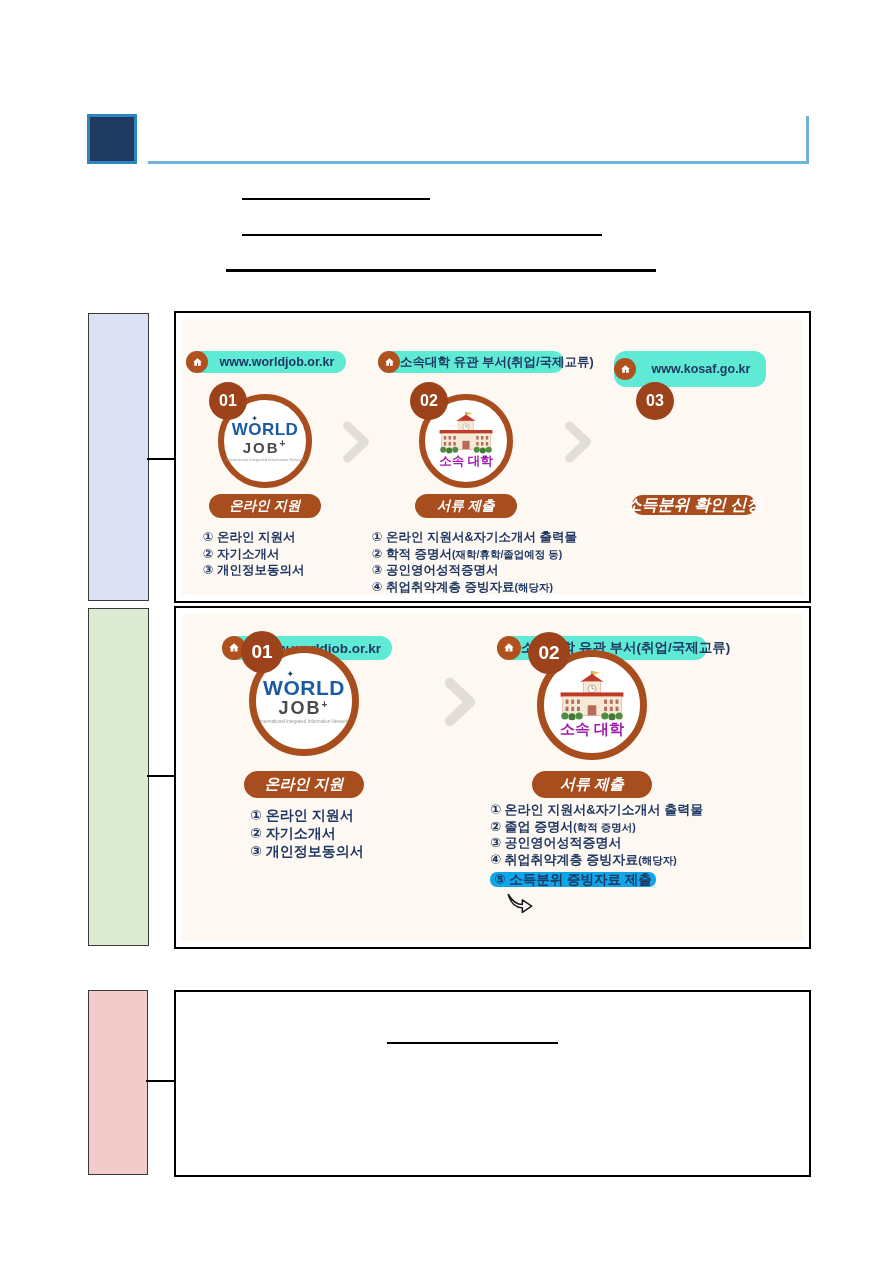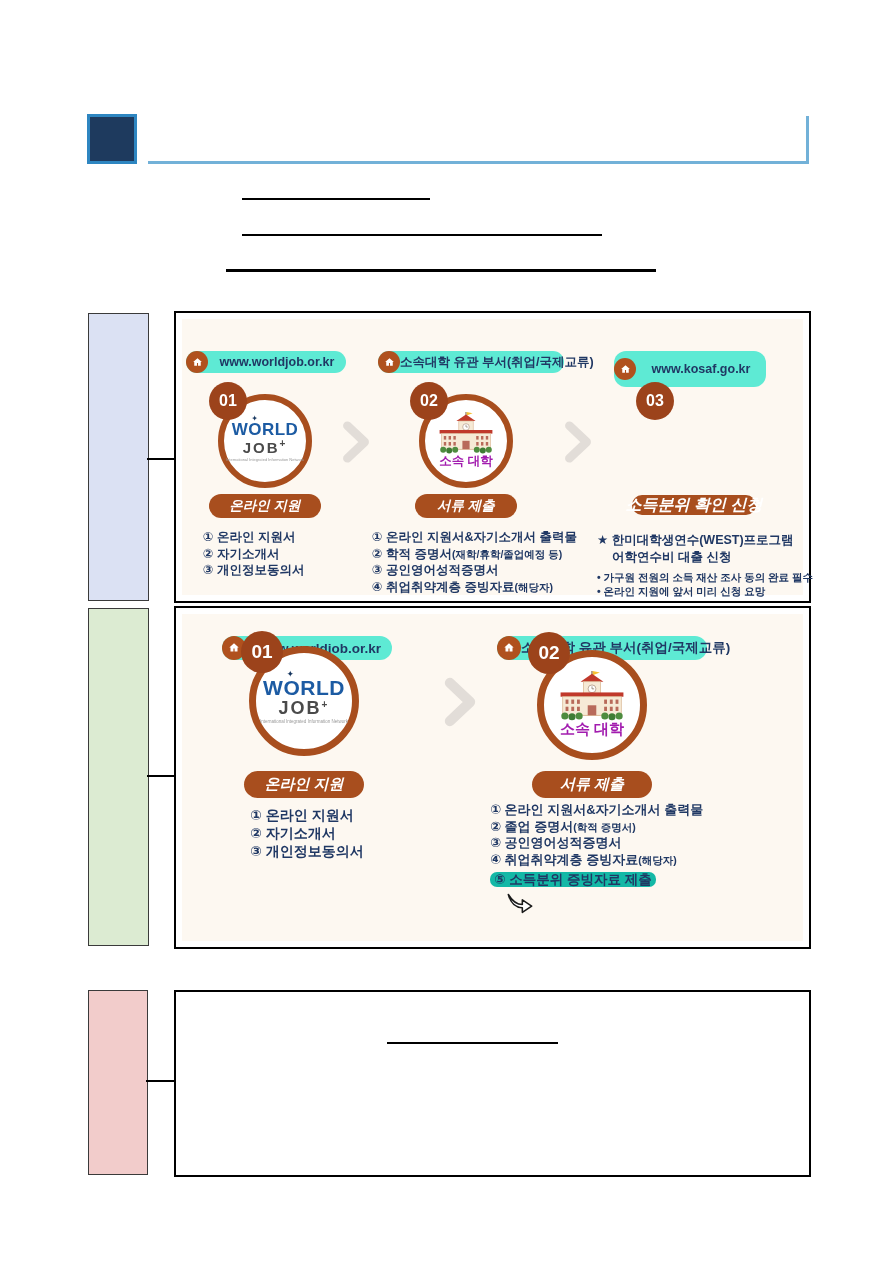--- a/index.html
+++ b/index.html
@@ -53,21 +53,21 @@
   .circle-label.lg{font-size:15px;}
 
   
   .btn{background:#a84e1e;border-radius:13px;color:#fff;font-weight:bold;font-style:italic;
        display:flex;align-items:center;justify-content:center;white-space:nowrap;}
 
   
   .dlist{color:#203864;font-weight:bold;}
   .dlist > div{white-space:nowrap;}
   .sm{font-size:10.5px;}
-  .hl{background:#14b8a6;padding:0 4px;border-radius:7px;}
+  .hl{background:#0ea5e9;padding:0 4px;border-radius:7px;}
   .or{color:#e8291c;}
 
   .note{color:#203864;font-weight:bold;}
   .chev{pointer-events:none;}
 </style>
 </head>
 <body>
 
 <div class="page">
 
@@ -176,26 +176,20 @@
       <div><span>① 온라인 지원서</span></div>
       <div><span>② 자기소개서</span></div>
       <div><span>③ 개인정보동의서</span></div>
     </div>
     <div class="abs dlist" style="left:196px;top:216px;font-size:12.5px;line-height:16.5px;">
       <div><span>① 온라인 지원서&amp;자기소개서 출력물</span><span class="sm"></span></div>
       <div><span>② 학적 증명서</span><span class="sm">(재학/휴학/졸업예정 등)</span></div>
       <div><span>③ 공인영어성적증명서</span><span class="sm"></span></div>
       <div><span>④ 취업취약계층 증빙자료</span><span class="sm">(해당자)</span></div>
     </div>
-    <div class="abs note" style="left:421px;top:219px;width:206px;">
-      <div style="font-size:12.5px;line-height:17px;white-space:nowrap;">★ 한미대학생연수(WEST)프로그램</div>
-      <div style="font-size:12.5px;line-height:17px;padding-left:15px;white-space:nowrap;">어학연수비 대출 신청</div>
-      <div style="font-size:10.5px;line-height:14px;margin-top:4px;white-space:nowrap;">• 가구원 전원의 소득 재산 조사 동의 완료 필수</div>
-      <div style="font-size:10.5px;line-height:14px;white-space:nowrap;">• 온라인 지원에 앞서 미리 신청 요망</div>
-    </div>
   </div>
 
   <div class="abs side" style="left:88px;top:608px;width:59px;height:336px;background:#dcebd2;"></div>
   <div class="abs conn" style="left:147px;top:775px;width:27px;"></div>
 
   <div class="abs bigbox" style="left:174px;top:606px;width:633px;height:339px;">
     <div class="innerbg"></div>
 
     <div class="abs pill lg" style="left:46px;top:28px;width:170px;height:24px;">
       <span class="home-circle">

